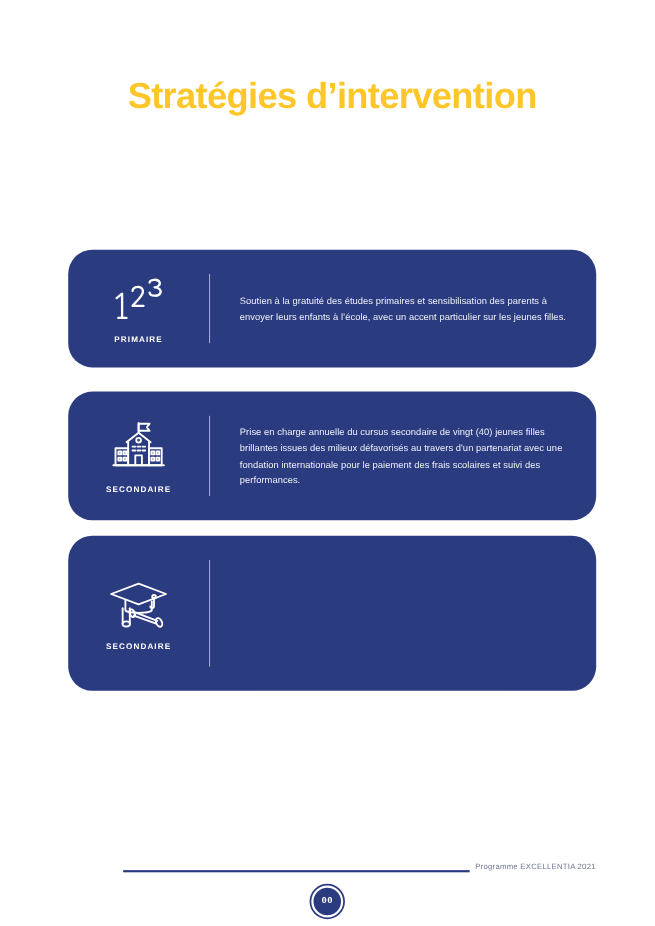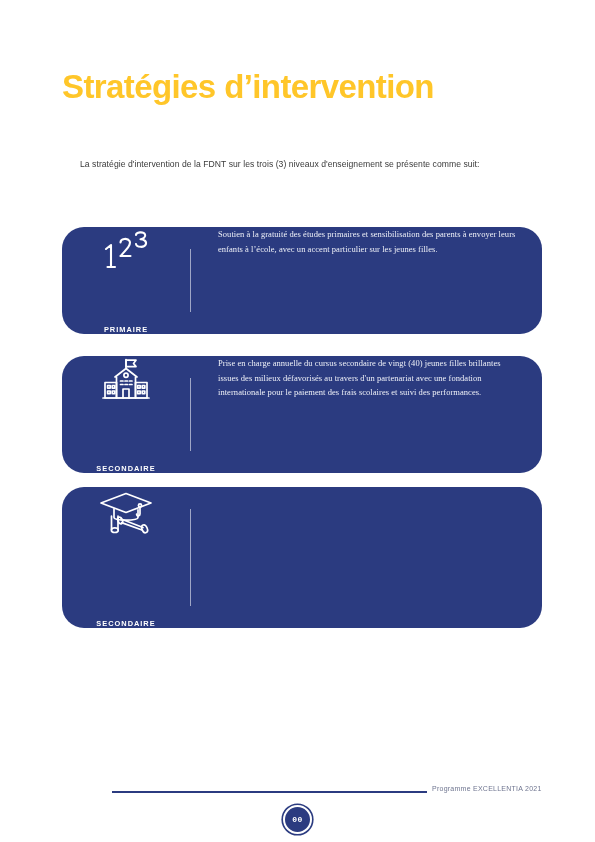--- a/index.html
+++ b/index.html
@@ -17,20 +17,21 @@
     width:595px; height:842px;
     background:#ffffff;
     overflow:hidden;
   }
 
   
   .page-title {
     position:absolute;
     left:62px; top:68px;
     width:480px;
+    text-align:center;
     font-size:33px;
     font-weight:bold;
     letter-spacing:-0.6px;
     color:#FFC629;
     line-height:1.15;
   }
 
   
   .intro {
     position:absolute;
@@ -55,21 +56,21 @@
   .card-1 { top:227px;  height:107px; }
   .card-2 { top:356px;  height:117px; }
   .card-3 { top:487px;  height:141px; }
 
   .icon-col {
     width:128px;
     flex:0 0 128px;
     display:flex;
     flex-direction:column;
     align-items:center;
-    justify-content:space-between;
+    justify-content:center;
     padding-top:2px;
   }
   .icon-art {
     display:block;
   }
   .icon-label {
     margin-top:6px;
     font-size:7.4px;
     font-weight:bold;
     letter-spacing:1.0px;
@@ -82,23 +83,22 @@
     width:1px;
     flex:0 0 1px;
     background:rgba(255,255,255,0.55);
     margin:22px 0;
   }
 
   .text-col {
     flex:1 1 auto;
     display:flex;
     flex-direction:column;
-    justify-content:flex-start;
+    justify-content:center;
     padding:0 24px 0 27px;
-    font-family:Liberation Serif, serif;
   }
   .body-text {
     font-size:8.5px;
     line-height:1.72;
     color:#eef0f7;
     letter-spacing:0.05px;
   }
 
   
   .bullet-list { display:flex; flex-direction:column; gap:11px; }
@@ -153,21 +153,20 @@
     letter-spacing:0.4px;
   }
 </style>
 </head>
 <body>
 
 <div class="page">
 
   <h1 class="page-title">Stratégies d’intervention</h1>
 
-  <p class="intro">La stratégie d'intervention de la FDNT sur les trois (3) niveaux d'enseignement se présente comme suit:</p>
 
   <div class="card card-1">
     <div class="icon-col">
       <div class="icon-art">
         <svg width="52" height="42" viewBox="0 0 52 42" fill="none" stroke="#ffffff" stroke-width="2.1" stroke-linecap="round" stroke-linejoin="round">
 
           <path d="M6 20 L11 16 L11 38 M7.5 38 L15 38"></path>
 
           <path d="M20.5 13.5 C20.5 9.5 27.5 8.5 29.5 12 C31.5 15.5 27 20 20.5 27 L30.5 27"></path>
 

